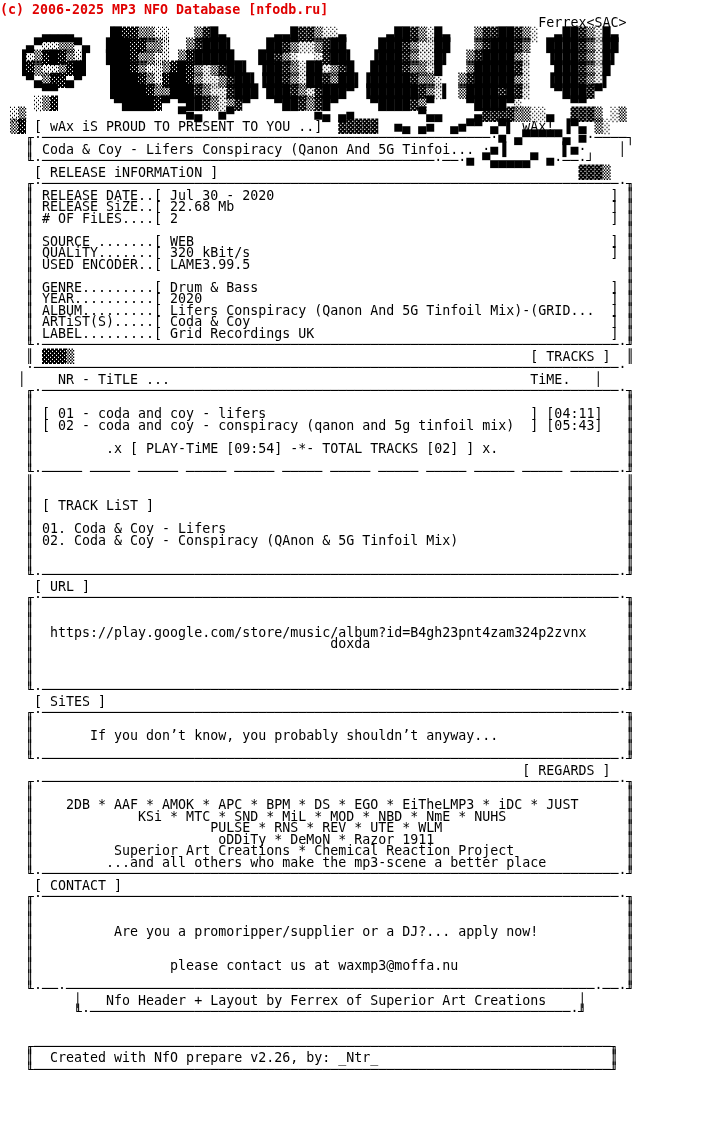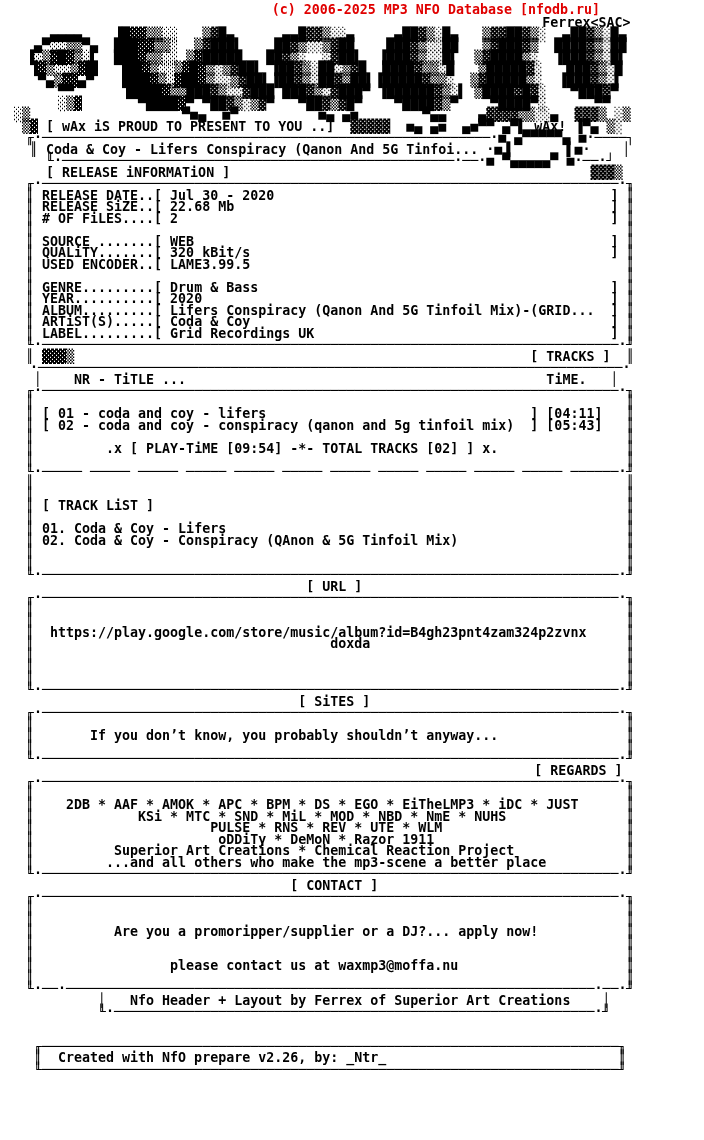--- a/index.html
+++ b/index.html
@@ -11,42 +11,41 @@
     width: 704px;
     height: 1140px;
     overflow: hidden;
     position: relative;
   }
   .copyright {
     position: absolute;
     top: 3px;
     left: 0;
     width: 600px;
-    text-align: right;
+    text-align: left;
     color: #e00000;
     font-family: "DejaVu Sans Mono", "Liberation Mono", monospace;
     font-size: 13.3px;
     line-height: 14px;
     font-weight: bold;
     letter-spacing: 0;
     white-space: pre;
   }
   .nfo {
     position: absolute;
     top: 17px;
     left: 2px;
     margin: 0;
     color: #000000;
     font-family: "DejaVu Sans Mono", "Liberation Mono", monospace;
     font-size: 13.3px;
     line-height: 11.5px;
-    font-weight: bold;
+    font-weight: normal;
     letter-spacing: 0;
     white-space: pre;
-    text-align: center;
   }
 </style>
 </head>
 <body>
 
 <div class="copyright">(c) 2006-2025 MP3 NFO Database [nfodb.ru]</div>
 
 <pre class="nfo">                                                                   Ferrex&lt;SAC&gt;
      ▄▄▄▄    ▐█▓▓▒▒░░   ▒▓█▄      ▄▄█▓▓▒░░▄     ▄██▓▒░█▄   ▒▓▓██▓▒░  ▄██▓▒░█▄
    ▄▀░░▒▒▀▄  ███▓▓▒▒░  ▒▓███▌    ██▓▒░░▒▓██    ███▓▒░░██   ▒▓███▓▒  ████▓▒░██

